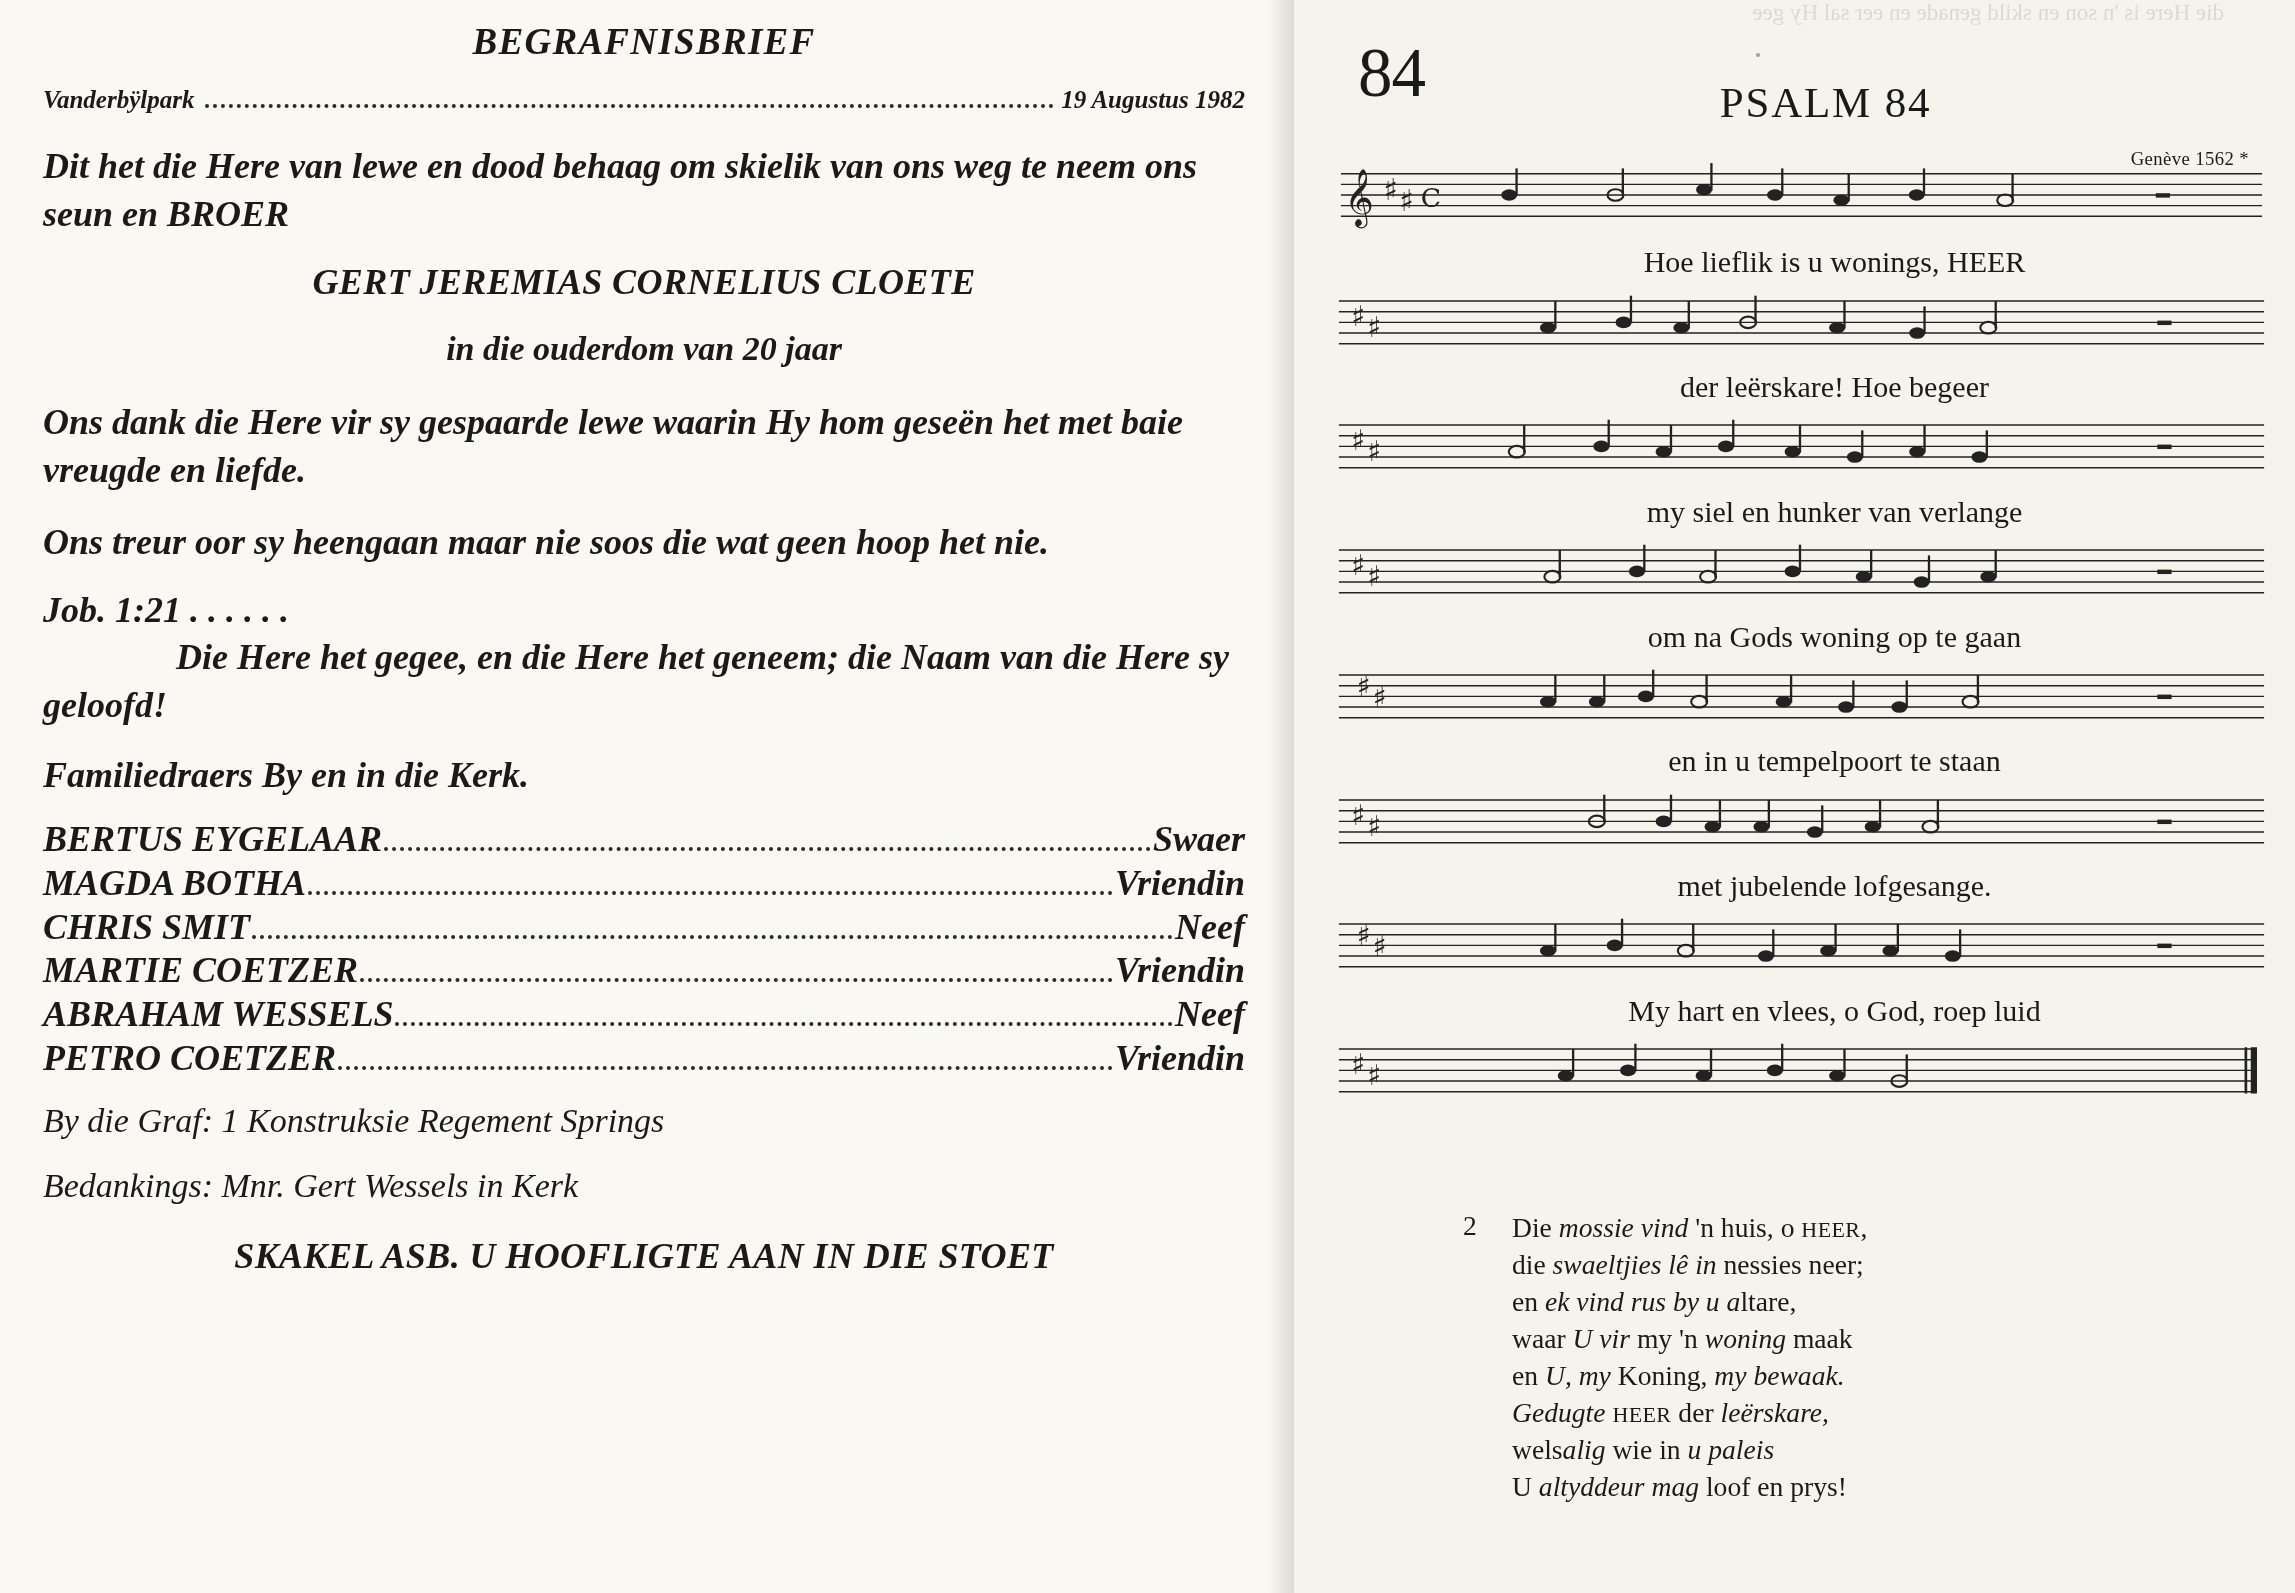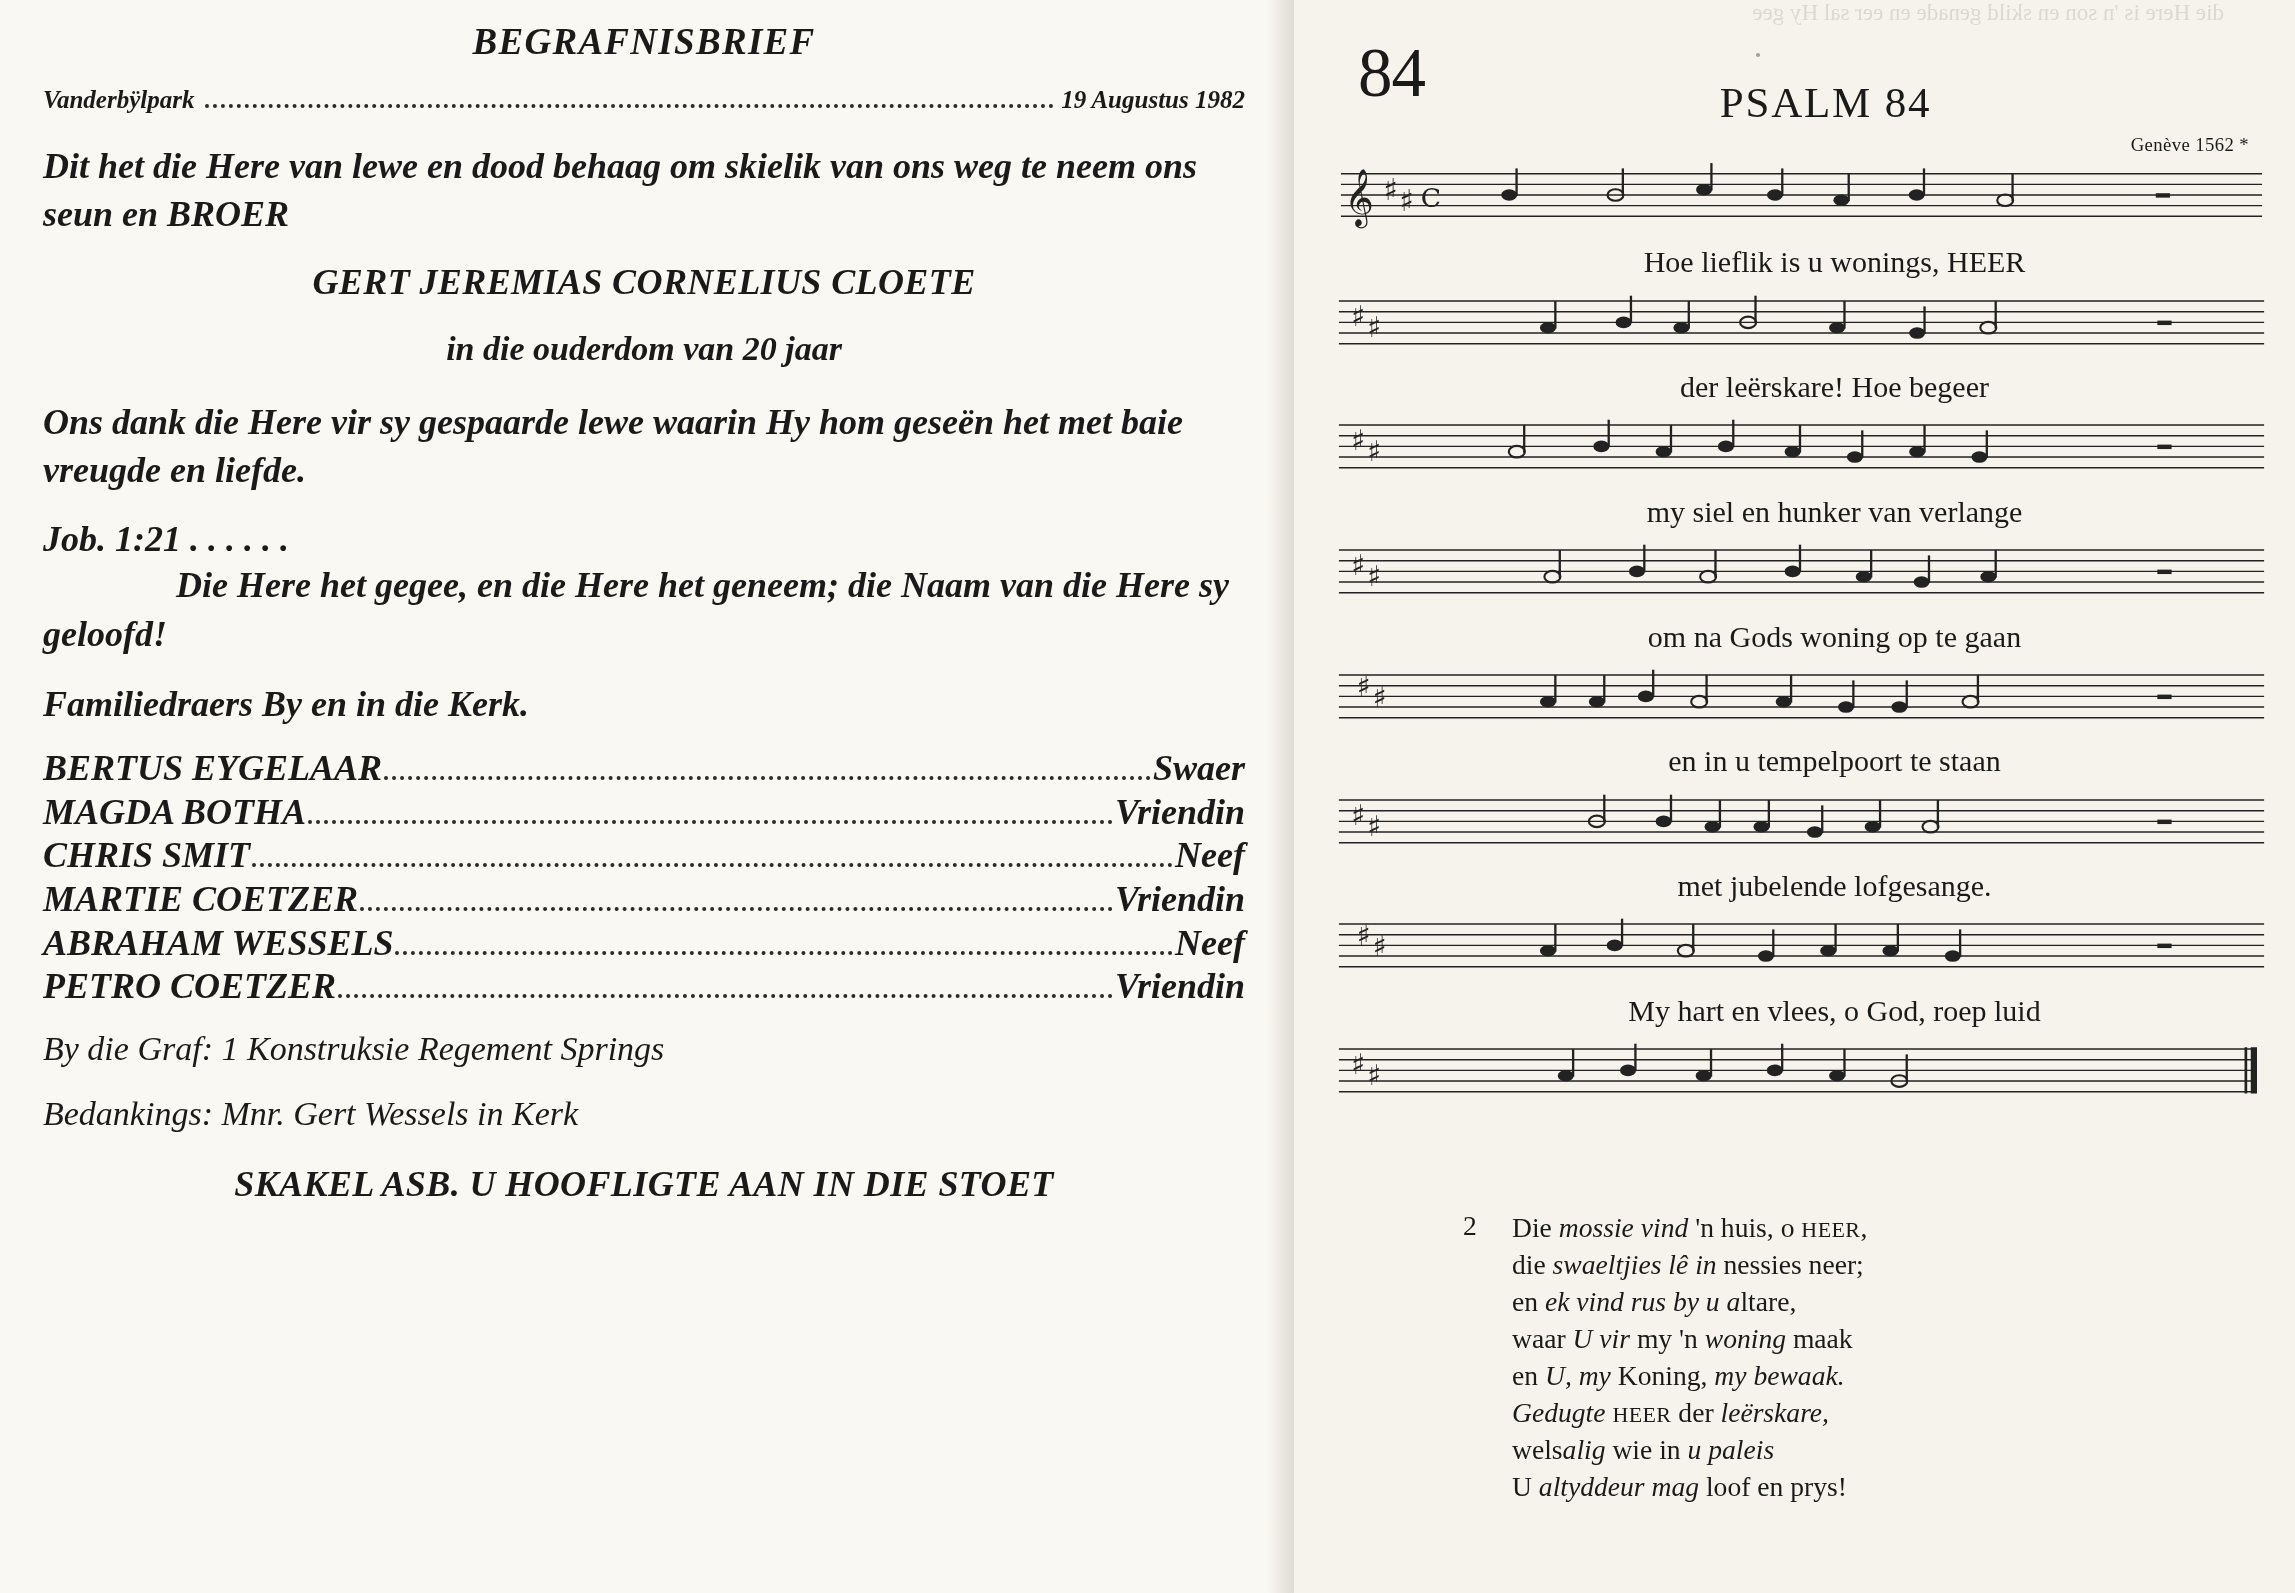--- a/index.html
+++ b/index.html
@@ -174,21 +174,21 @@
   .hymn-title {
     position: absolute;
     left: 0; right: 0; top: 78px;
     text-align: center;
     font-size: 43px;
     letter-spacing: 1.8px;
     padding-left: 62px;
   }
   .source-note {
     position: absolute;
-    right: 46px; top: 134px;
+    right: 46px; top: 148px;
     font-size: 18.7px;
     letter-spacing: 0.4px;
   }
 
   .staves {
     position: absolute;
     left: 36px; right: 36px; top: 156px;
   }
   .stave-block { margin-bottom: 5.3px; }
   .stave-svg { display: block; }
@@ -240,20 +240,21 @@
     </div>
 
     <p class="para">Dit het die Here van lewe en dood behaag om skielik van ons weg te neem ons seun en BROER</p>
 
     <div class="deceased-name">GERT JEREMIAS CORNELIUS CLOETE</div>
 
     <div class="age-line">in die ouderdom van 20 jaar</div>
 
     <p class="para">Ons dank die Here vir sy gespaarde lewe waarin Hy hom geseën het met baie vreugde en liefde.</p>
 
+    <p class="para">Ons treur oor sy heengaan maar nie soos die wat geen hoop het nie.</p>
 
     <div class="scripture-ref">Job. 1:21 . . . . . .</div>
     <p class="scripture-text">Die Here het gegee, en die Here het geneem; die Naam van die Here sy geloofd!</p>
 
     <div class="bearers-head">Familiedraers By en in die Kerk.</div>
 
     <div>
       <div class="bearer-row">
         <span>BERTUS EYGELAAR</span>
         <span class="lead"></span>

